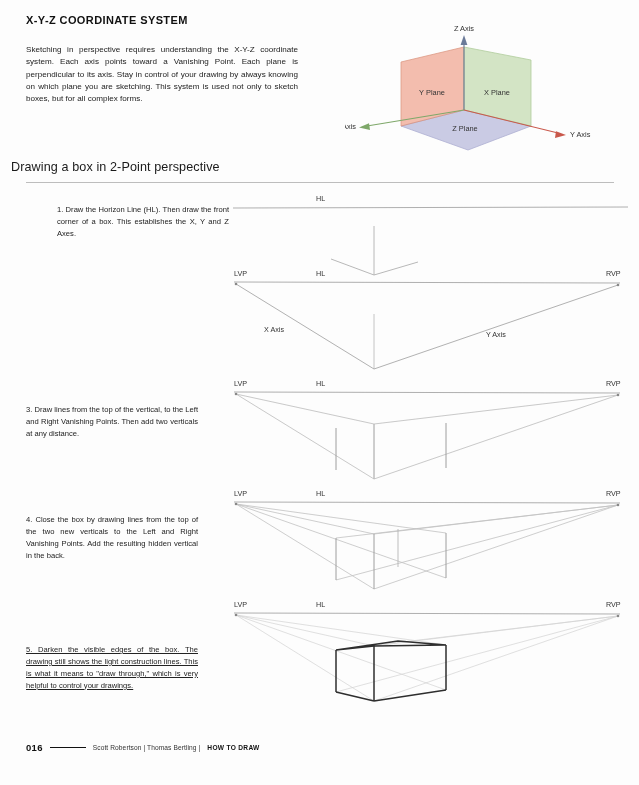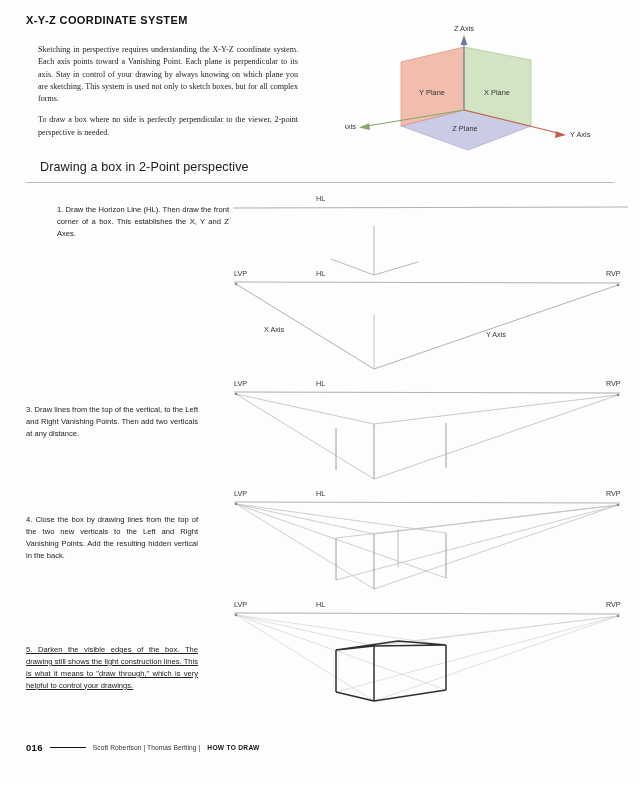--- a/index.html
+++ b/index.html
@@ -34,36 +34,36 @@
   .intro {
     position: absolute;
     left: 26px;
     top: 44px;
     width: 272px;
     font-size: 8.1px;
     line-height: 1.52;
     text-align: justify;
     color: #222;
   }
-  .intro p { margin: 0 0 9px 12px; font-family: Liberation Serif, serif; }
+  .intro p { margin: 0 0 9px 0; }
 
   
   .coord-diagram {
     position: absolute;
     left: 345px;
     top: 22px;
     width: 290px;
     height: 132px;
   }
   .coord-diagram svg { display: block; }
 
   
   .section-head {
     position: absolute;
-    left: 40px;
+    left: 11px;
     top: 160px;
     font-size: 12.6px;
     color: #1a1a1a;
     letter-spacing: 0.1px;
     text-align: right;
   }
   .rule {
     position: absolute;
     left: 26px;
     top: 182px;
@@ -141,21 +141,20 @@
 </style>
 </head>
 <body>
 
 <div class="page">
 
   <div class="title">X-Y-Z COORDINATE SYSTEM</div>
 
   <div class="intro">
     <p>Sketching in perspective requires understanding the X-Y-Z coordinate system. Each axis points toward a Vanishing Point. Each plane is perpendicular to its axis. Stay in control of your drawing by always knowing on which plane you are sketching. This system is used not only to sketch boxes, but for all complex forms.</p>
-    <p>To draw a box where no side is perfectly perpendicular to the viewer, 2-point perspective is needed.</p>
   </div>
 
   <div class="coord-diagram">
     <svg width="290" height="132" viewBox="0 0 290 132">
 
       <polygon points="56,104 119,88 186,104 123,128" fill="#c2c3e0" stroke="#9fa1ca" stroke-width="0.8" opacity="0.85"></polygon>
 
       <polygon points="56,40 119,25 119,88 56,104" fill="#f2b7a6" stroke="#d98f79" stroke-width="0.8" opacity="0.9"></polygon>
 
       <polygon points="119,25 186,38 186,104 119,88" fill="#cfe2bf" stroke="#a8c893" stroke-width="0.8" opacity="0.9"></polygon>

